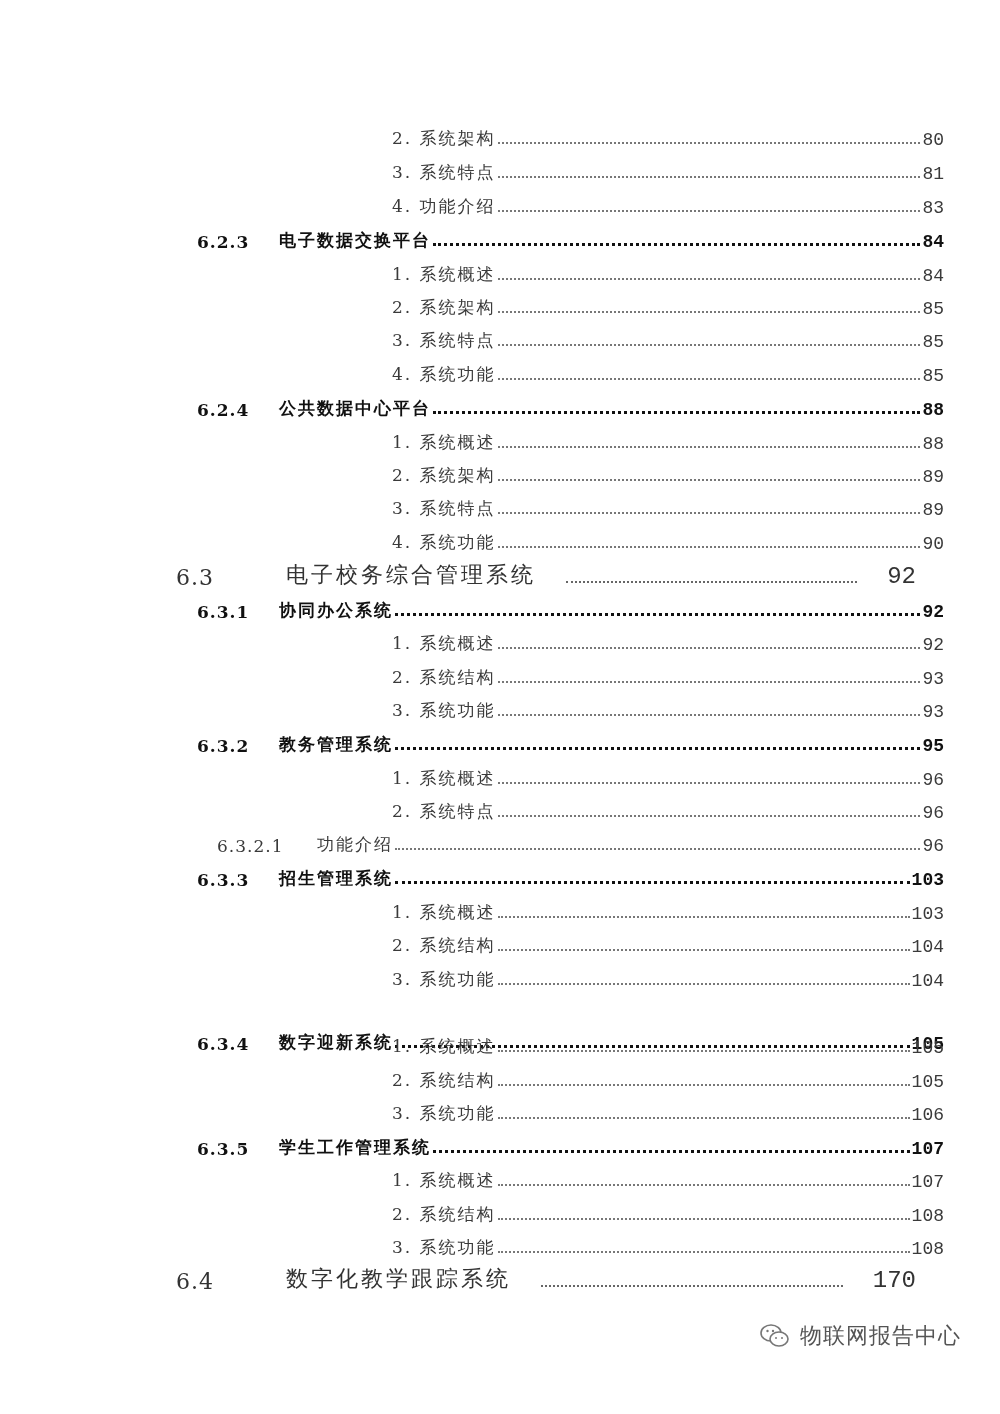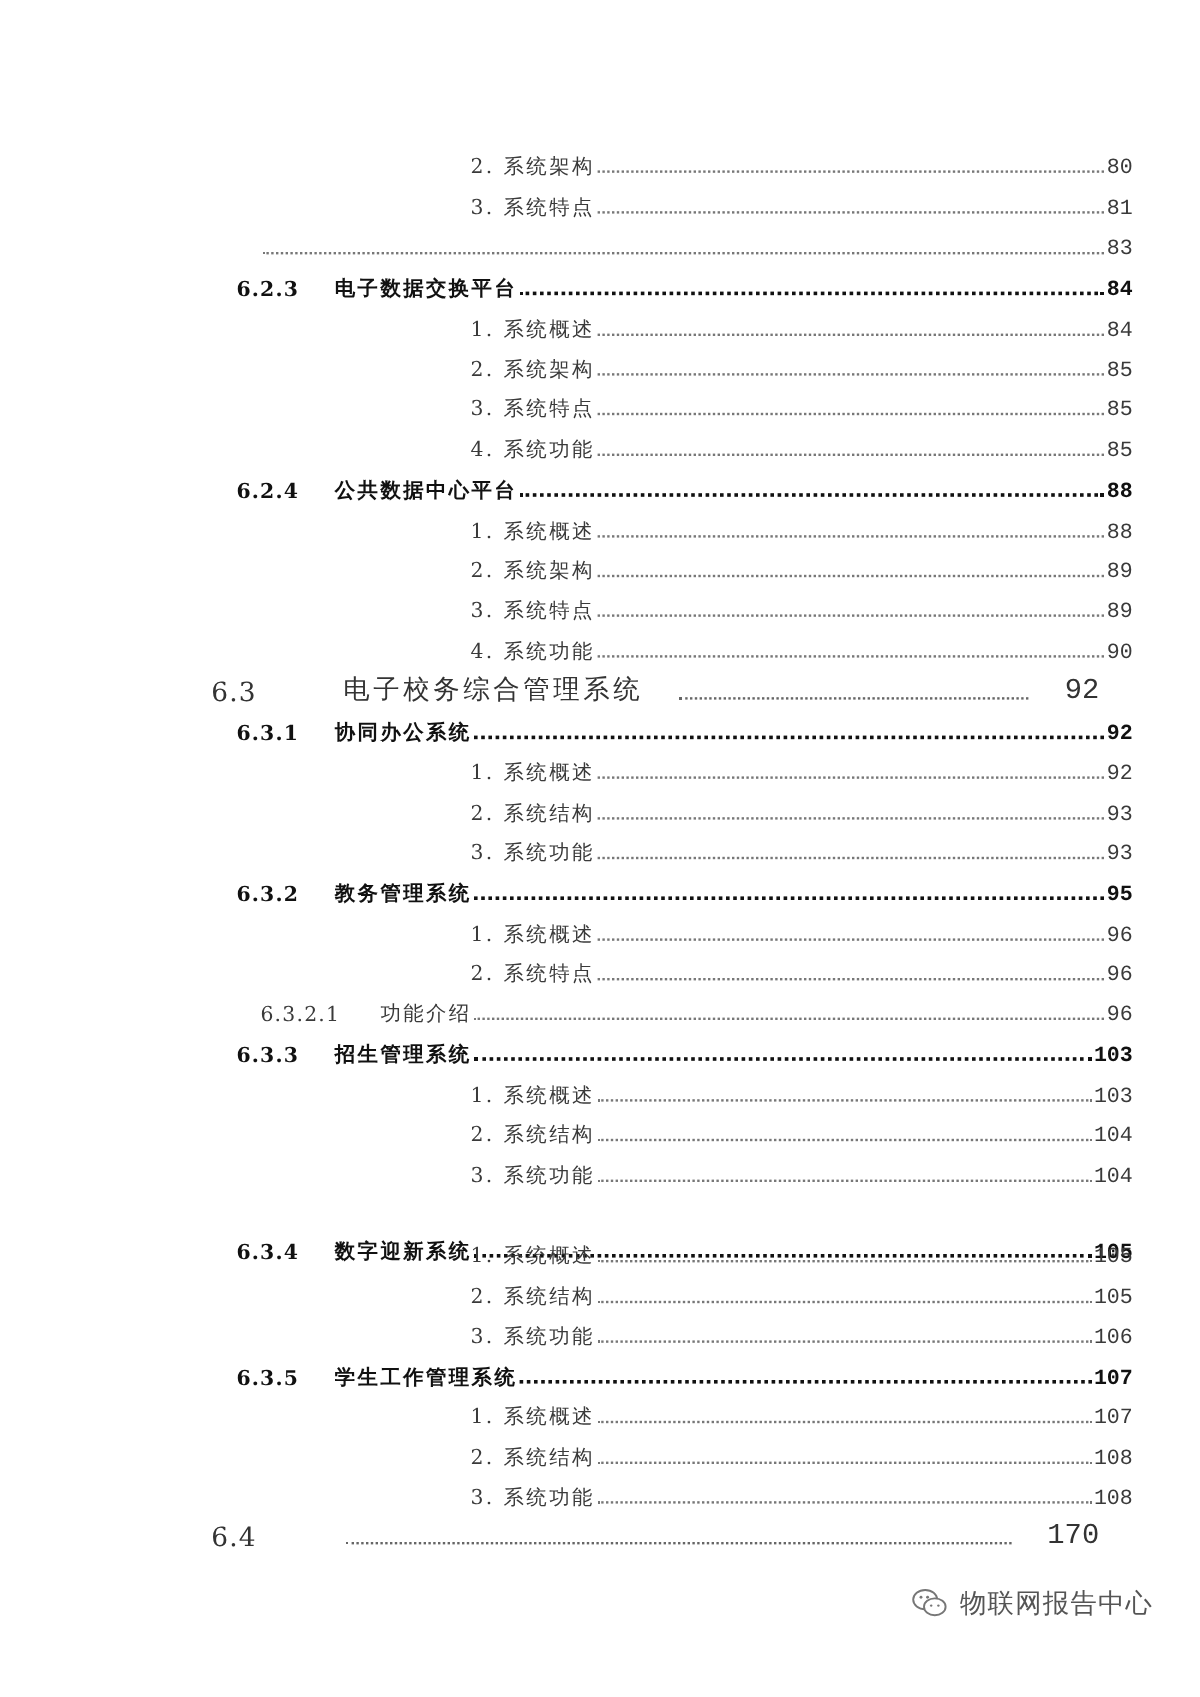--- a/index.html
+++ b/index.html
@@ -43,20 +43,21 @@
     </div>
     <div class="row lv4" style="top: 150px;">
       <span class="num" style="width: 0px;"></span>
       <span class="title" style="padding-left: 175px;">3. 系统特点</span>
       <span class="leader"></span>
       <span class="page">81</span>
       <span class="right-edge"></span>
     </div>
     <div class="row lv4" style="top: 184px;">
       <span class="num" style="width: 0px;"></span>
+      <span class="title" style="padding-left: 175px;">4. 功能介绍</span>
       <span class="leader"></span>
       <span class="page">83</span>
       <span class="right-edge"></span>
     </div>
     <div class="row lv3" style="top: 218px;">
       <span class="num">6.2.3</span>
       <span class="title">电子数据交换平台</span>
       <span class="leader"></span>
       <span class="page">84</span>
       <span class="right-edge"></span>
@@ -266,20 +267,21 @@
     </div>
     <div class="row lv4" style="top: 1225px;">
       <span class="num" style="width: 0px;"></span>
       <span class="title" style="padding-left: 175px;">3. 系统功能</span>
       <span class="leader"></span>
       <span class="page">108</span>
       <span class="right-edge"></span>
     </div>
     <div class="row lv2" style="top: 1256px; height: 38px;">
       <span class="num">6.4</span>
+      <span class="title">数字化教学跟踪系统</span>
       <span class="leader"></span>
       <span class="page">170</span>
       <span class="right-edge"></span>
     </div>
   </div>
 
 <div class="watermark">
   <span class="wm-icon">
     <svg width="30" height="26" viewBox="0 0 30 26">
       <ellipse cx="11" cy="10" rx="10" ry="8" fill="none" stroke="#777" stroke-width="1.6"></ellipse>

